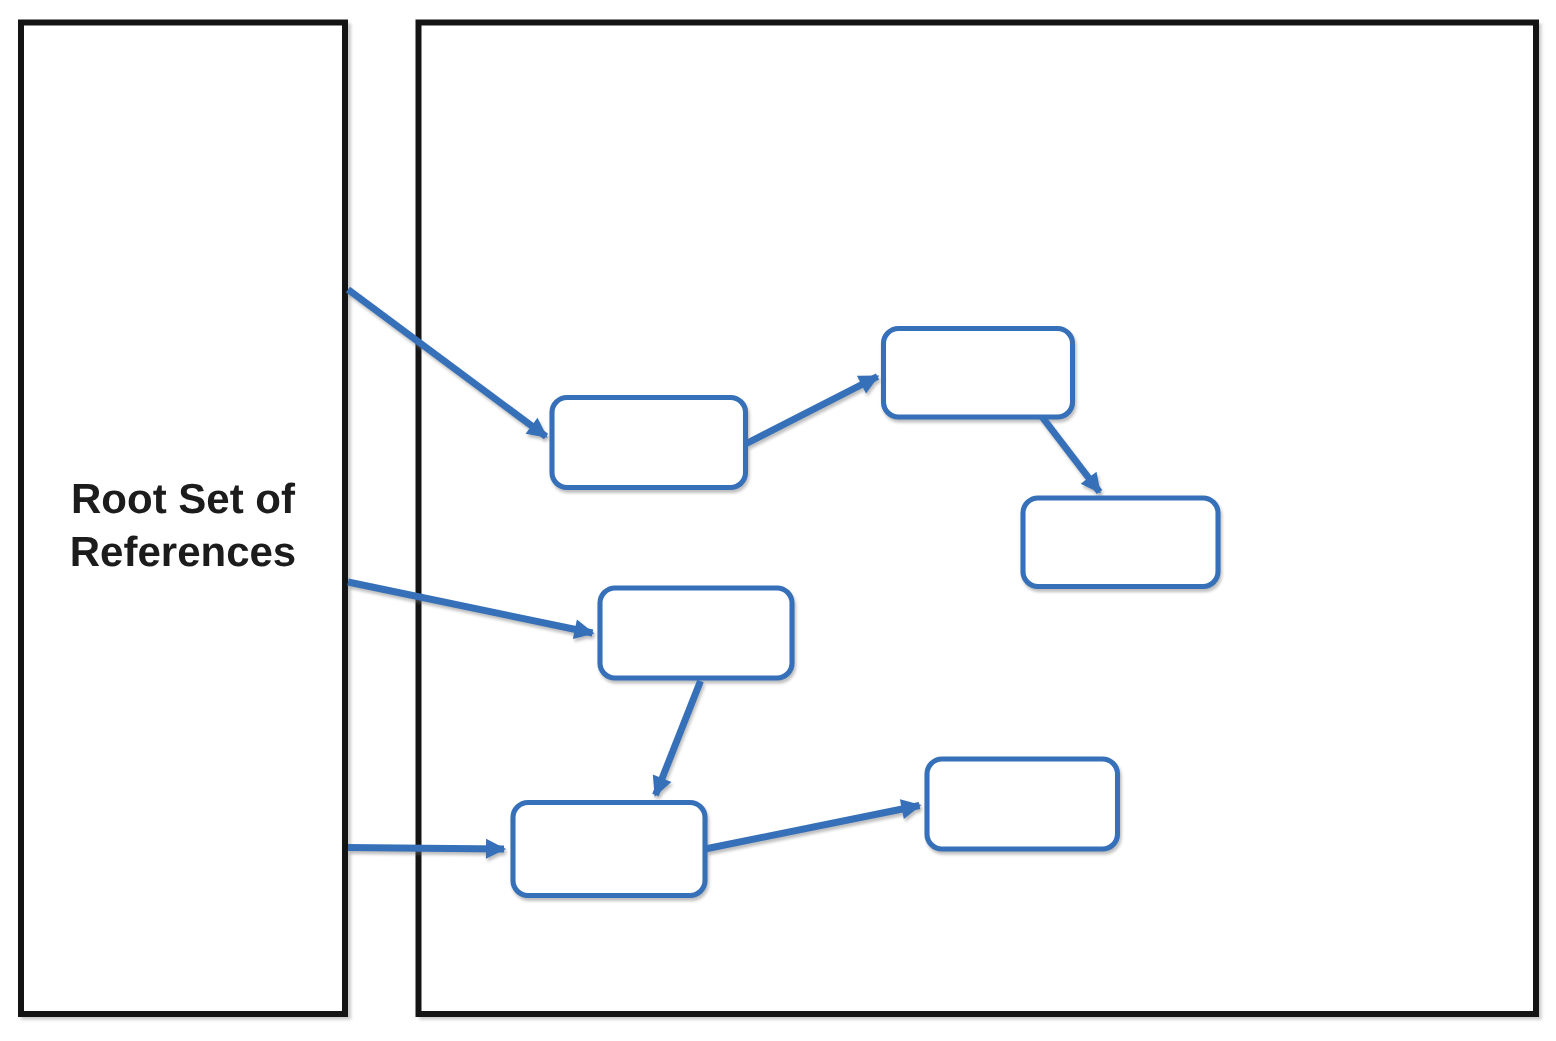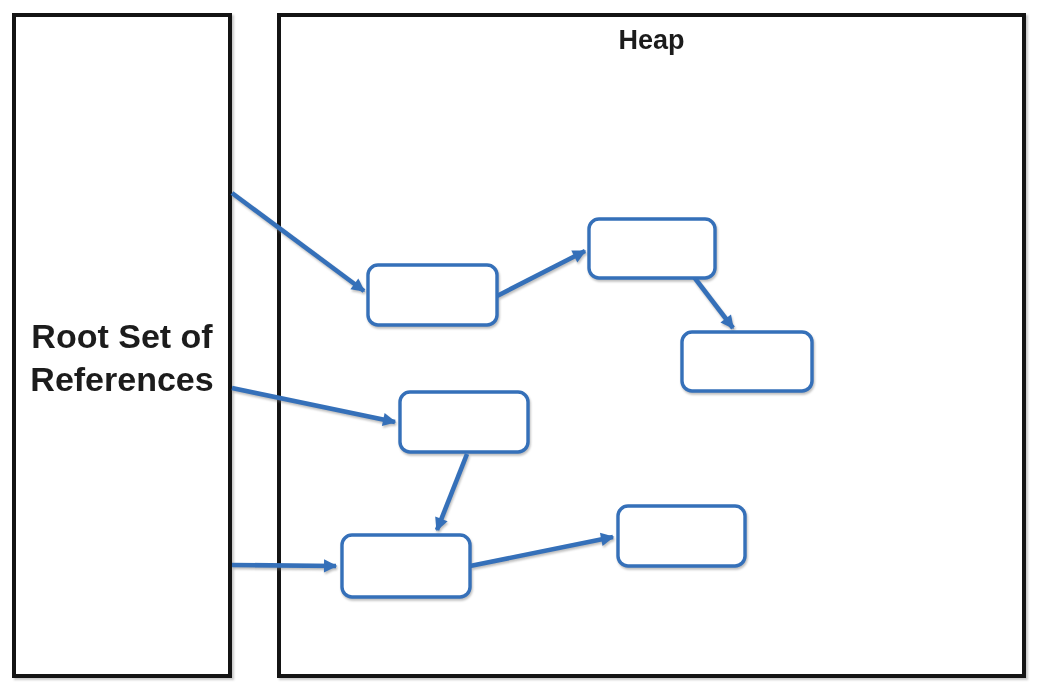--- a/index.html
+++ b/index.html
@@ -33,21 +33,21 @@
     top: 13px;
     width: 749px;
     height: 665px;
   }
   .root-label {
     position: absolute;
     top: 298px;
     left: 0;
     width: 100%;
     text-align: center;
-    font-size: 34px;
+    font-size: 28px;
     font-weight: 700;
     line-height: 1.26;
     color: #1c1c1c;
   }
   .heap-label {
     position: absolute;
     top: 8px;
     left: 0;
     width: 100%;
     text-align: center;
@@ -89,21 +89,20 @@
 </head>
 <body>
 
 <div class="stage">
 
   <div class="panel root-panel">
     <div class="root-label">Root Set of References</div>
   </div>
 
   <div class="panel heap-panel">
-    <div class="heap-label">Heap</div>
   </div>
 
   <svg id="diagram-svg" viewBox="0 0 1037 694" xmlns="http://www.w3.org/2000/svg">
     <defs>
       <marker id="arrowhead" viewBox="0 0 12 12" refX="10" refY="6" markerWidth="16" markerHeight="16" markerUnits="userSpaceOnUse" orient="auto">
         <path class="arrowhead-path" d="M1,1 L11,6 L1,11 Z"></path>
       </marker>
     </defs>
   <line x1="232" y1="193" x2="364" y2="291" class="edge" marker-end="url(#arrowhead)"></line>
       <line x1="232" y1="388" x2="395" y2="422" class="edge" marker-end="url(#arrowhead)"></line>

